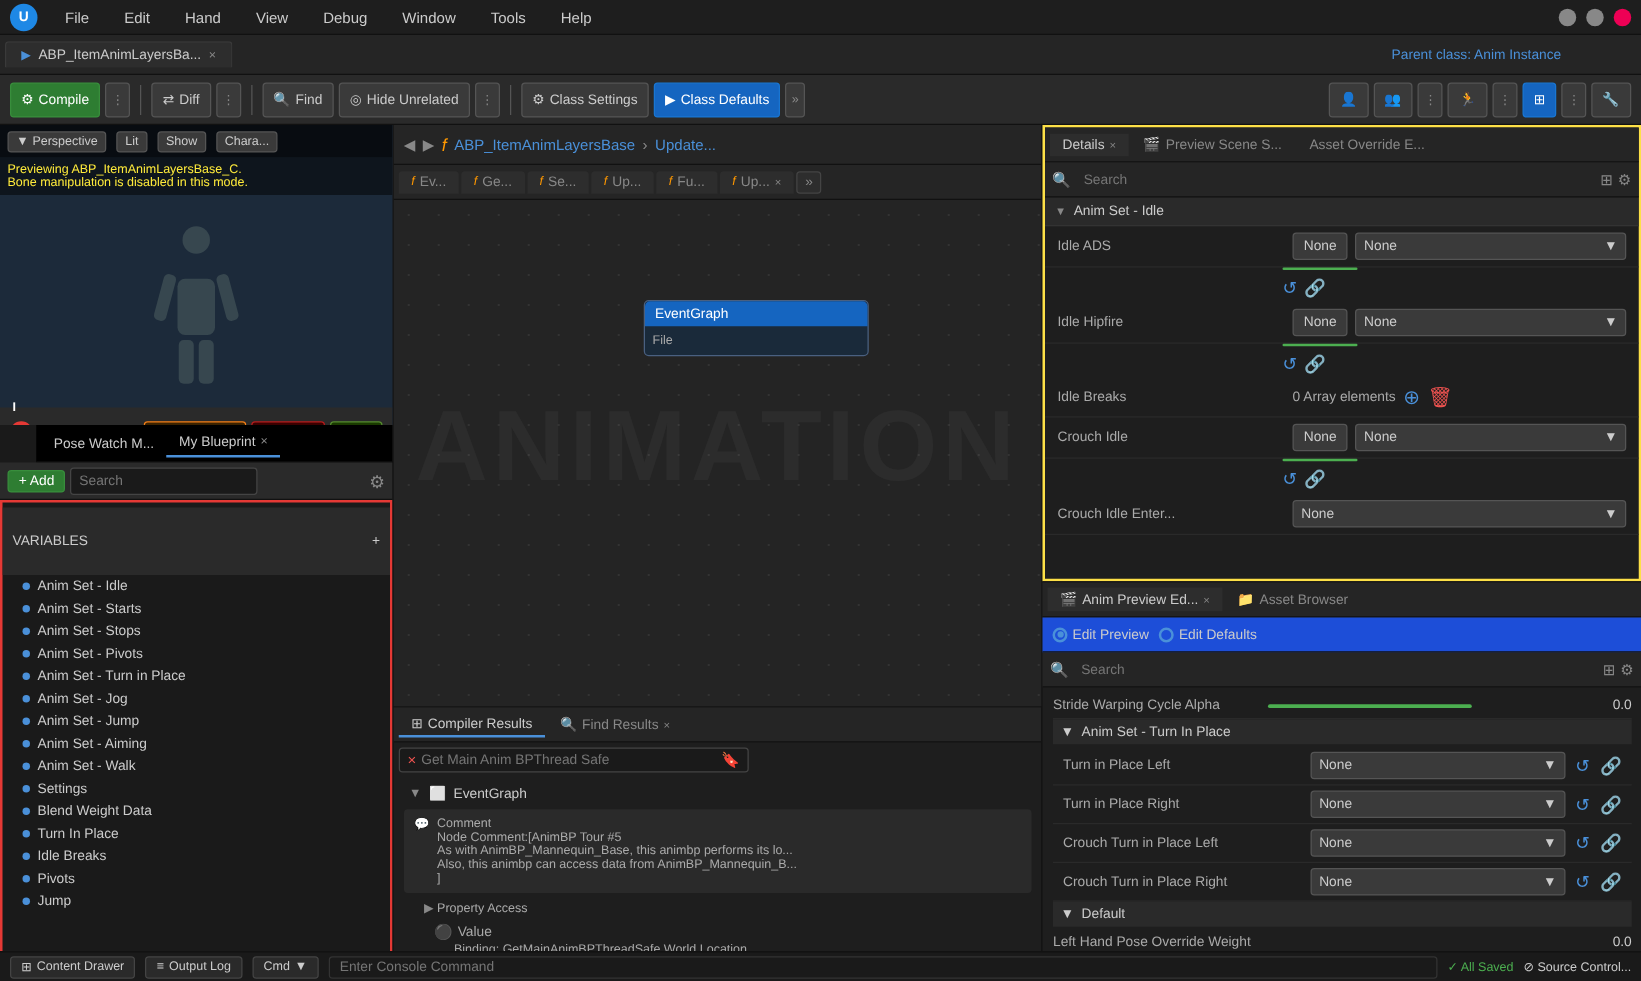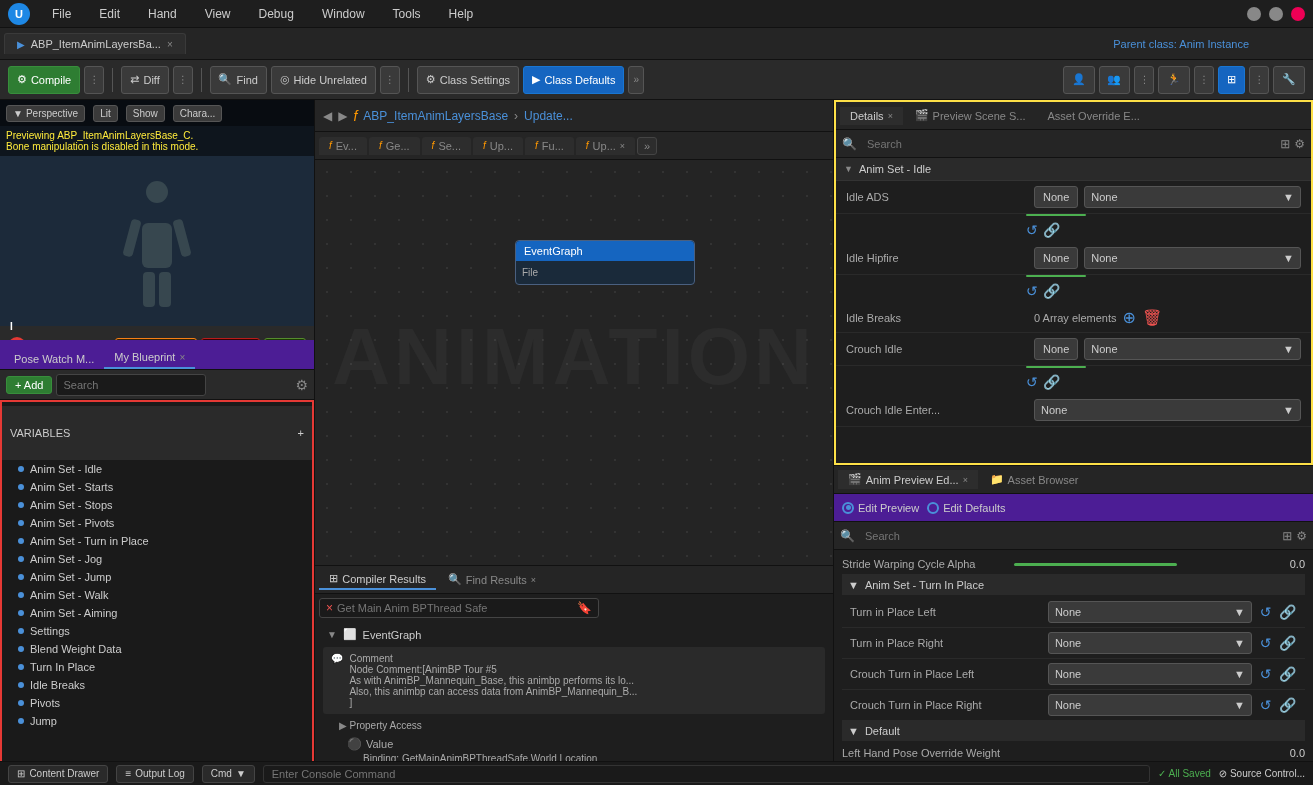--- a/index.html
+++ b/index.html
@@ -53,21 +53,21 @@
     .vp-bottom-btns { display: flex; gap: 4px; }
     .vp-record { width: 18px; height: 18px; background: #e53935; border-radius: 50%; cursor: pointer; }
     .vp-pause { color: #ccc; cursor: pointer; font-size: 14px; }
     .vp-step { color: #ccc; cursor: pointer; font-size: 14px; }
     .post-process-btn { background: #3a2200; color: #ffb300; border: 1px solid #f57f17; border-radius: 3px; padding: 2px 6px; font-size: 10px; cursor: pointer; }
     .disable-btn { background: #3a0000; color: #ef5350; border: 1px solid #b71c1c; border-radius: 3px; padding: 2px 6px; font-size: 10px; cursor: pointer; }
     .edit-btn { background: #1a3a00; color: #8bc34a; border: 1px solid #558b2f; border-radius: 3px; padding: 2px 6px; font-size: 10px; cursor: pointer; }
 
     
     #blueprint-panel { flex: 1; display: flex; flex-direction: column; overflow: hidden; }
-    #bp-tabs { background: #4c1d95; height: 30px; display: flex; align-items: flex-end; padding: 0 4px; border-bottom: 1px solid #111; }
+    #bp-tabs { background: #000000; height: 30px; display: flex; align-items: center; padding: 0 4px; border-bottom: 1px solid #111; margin-left: 29px; }
     .bp-tab { color: #ccc; font-size: 11px; padding: 4px 10px; cursor: pointer; display: flex; align-items: center; gap: 4px; }
     .bp-tab.active { border-bottom: 2px solid #4a90d9; }
     .bp-tab-close { color: #888; font-size: 10px; cursor: pointer; }
     #bp-toolbar { background: #2a2a2a; height: 30px; display: flex; align-items: center; padding: 0 6px; gap: 4px; border-bottom: 1px solid #111; }
     .bp-add-btn { background: #2e7d32; color: white; border: 1px solid #388e3c; border-radius: 3px; padding: 2px 8px; font-size: 11px; cursor: pointer; }
     .bp-search { background: #1a1a1a; border: 1px solid #444; border-radius: 3px; color: #ccc; font-size: 11px; padding: 2px 6px; width: 150px; height: 22px; }
     .bp-settings { color: #888; cursor: pointer; font-size: 14px; margin-left: auto; }
     #variables-panel { flex: 1; overflow-y: auto; padding: 4px 0; border: 2px solid #e53935; }
     .var-section-header { color: #ccc; font-size: 11px; padding: 21px 8px; display: flex; align-items: center; justify-content: space-between; background: #2a2a2a; }
     .var-item { color: #ccc; font-size: 11px; padding: 3px 16px; cursor: pointer; display: flex; align-items: center; gap: 6px; }
@@ -128,21 +128,21 @@
     .add-icon-btn { color: #4a90d9; cursor: pointer; font-size: 16px; }
     .del-icon-btn { color: #ef5350; cursor: pointer; font-size: 16px; }
     .green-line { width: 60px; height: 2px; background: #4caf50; border-radius: 1px; }
 
     
     #right-bottom { height: 320px; display: flex; flex-direction: column; border-top: 1px solid #111; }
     #right-bottom-tabs { background: #252525; height: 28px; display: flex; align-items: center; padding: 0 4px; border-bottom: 1px solid #111; gap: 2px; }
     .rb-tab { color: #888; font-size: 11px; padding: 3px 10px; cursor: pointer; display: flex; align-items: center; gap: 4px; }
     .rb-tab.active { color: #ccc; background: #2d2d2d; }
     .rb-tab-close { color: #888; font-size: 9px; cursor: pointer; }
-    #preview-controls { background: #4c1d95; height: 28px; display: flex; align-items: center; padding: 0 8px; gap: 8px; border-bottom: 1px solid #111; }
+    #preview-controls { background: #1d4ed8; height: 28px; display: flex; align-items: center; padding: 0 8px; gap: 8px; border-bottom: 1px solid #111; }
     .radio-opt { display: flex; align-items: center; gap: 4px; color: #ccc; font-size: 11px; cursor: pointer; }
     .radio-circle { width: 12px; height: 12px; border-radius: 50%; border: 2px solid #4a90d9; display: flex; align-items: center; justify-content: center; }
     .radio-circle.checked::after { content: ''; width: 5px; height: 5px; background: #4a90d9; border-radius: 50%; }
     #preview-search { background: #252525; height: 28px; display: flex; align-items: center; padding: 0 6px; border-bottom: 1px solid #111; gap: 4px; }
     #preview-search input { background: #1a1a1a; border: 1px solid #444; border-radius: 3px; color: #ccc; font-size: 11px; padding: 2px 6px; flex: 1; height: 20px; }
     #preview-content { flex: 1; overflow-y: auto; padding: 4px 8px; }
     .preview-row { display: flex; align-items: center; padding: 4px 0; border-bottom: 1px solid #2a2a2a; }
     .preview-label { color: #aaa; font-size: 11px; flex: 1; }
     .preview-value { color: #ccc; font-size: 11px; flex: 0 0 120px; text-align: right; }
     .preview-slider { flex: 1; height: 3px; background: #4caf50; border-radius: 2px; margin: 0 8px; }
@@ -331,25 +331,25 @@
         <div class="var-item">
             <span class="var-dot"></span>
             <span>Anim Set - Jog</span>
           </div>
         <div class="var-item">
             <span class="var-dot"></span>
             <span>Anim Set - Jump</span>
           </div>
         <div class="var-item">
             <span class="var-dot"></span>
+            <span>Anim Set - Aiming</span>
+          </div>
+        <div class="var-item">
+            <span class="var-dot"></span>
             <span>Anim Set - Walk</span>
-          </div>
-        <div class="var-item">
-            <span class="var-dot"></span>
-            <span>Anim Set - Aiming</span>
           </div>
         <div class="var-item">
             <span class="var-dot"></span>
             <span>Settings</span>
           </div>
         <div class="var-item">
             <span class="var-dot"></span>
             <span>Blend Weight Data</span>
           </div>
         <div class="var-item">

